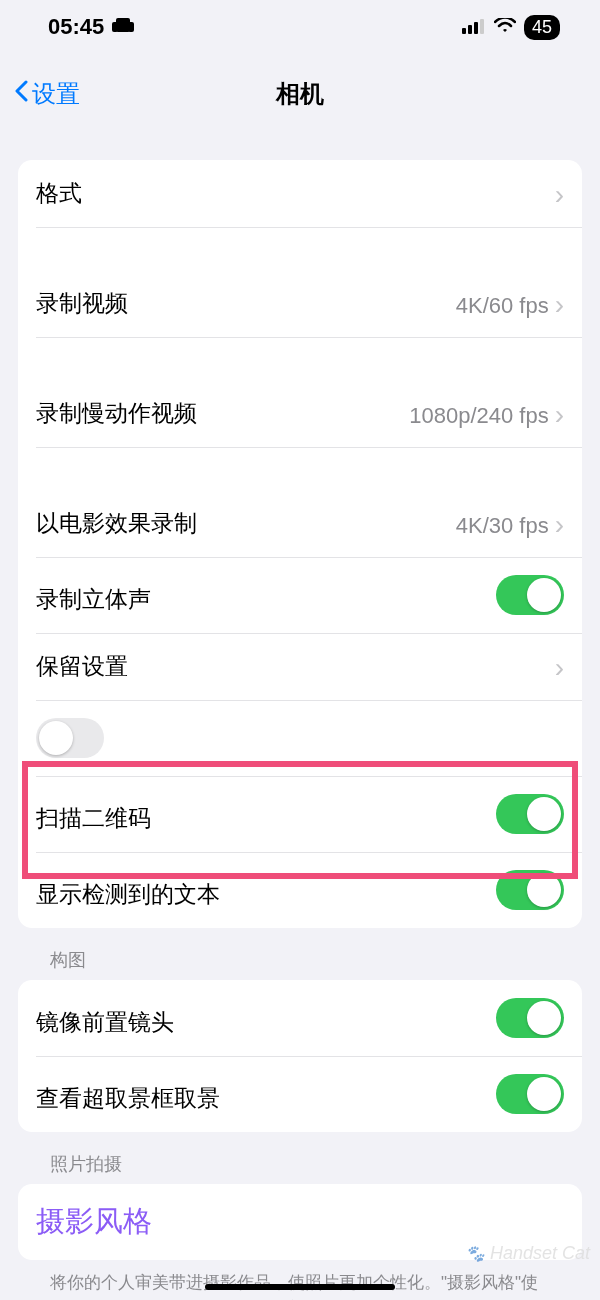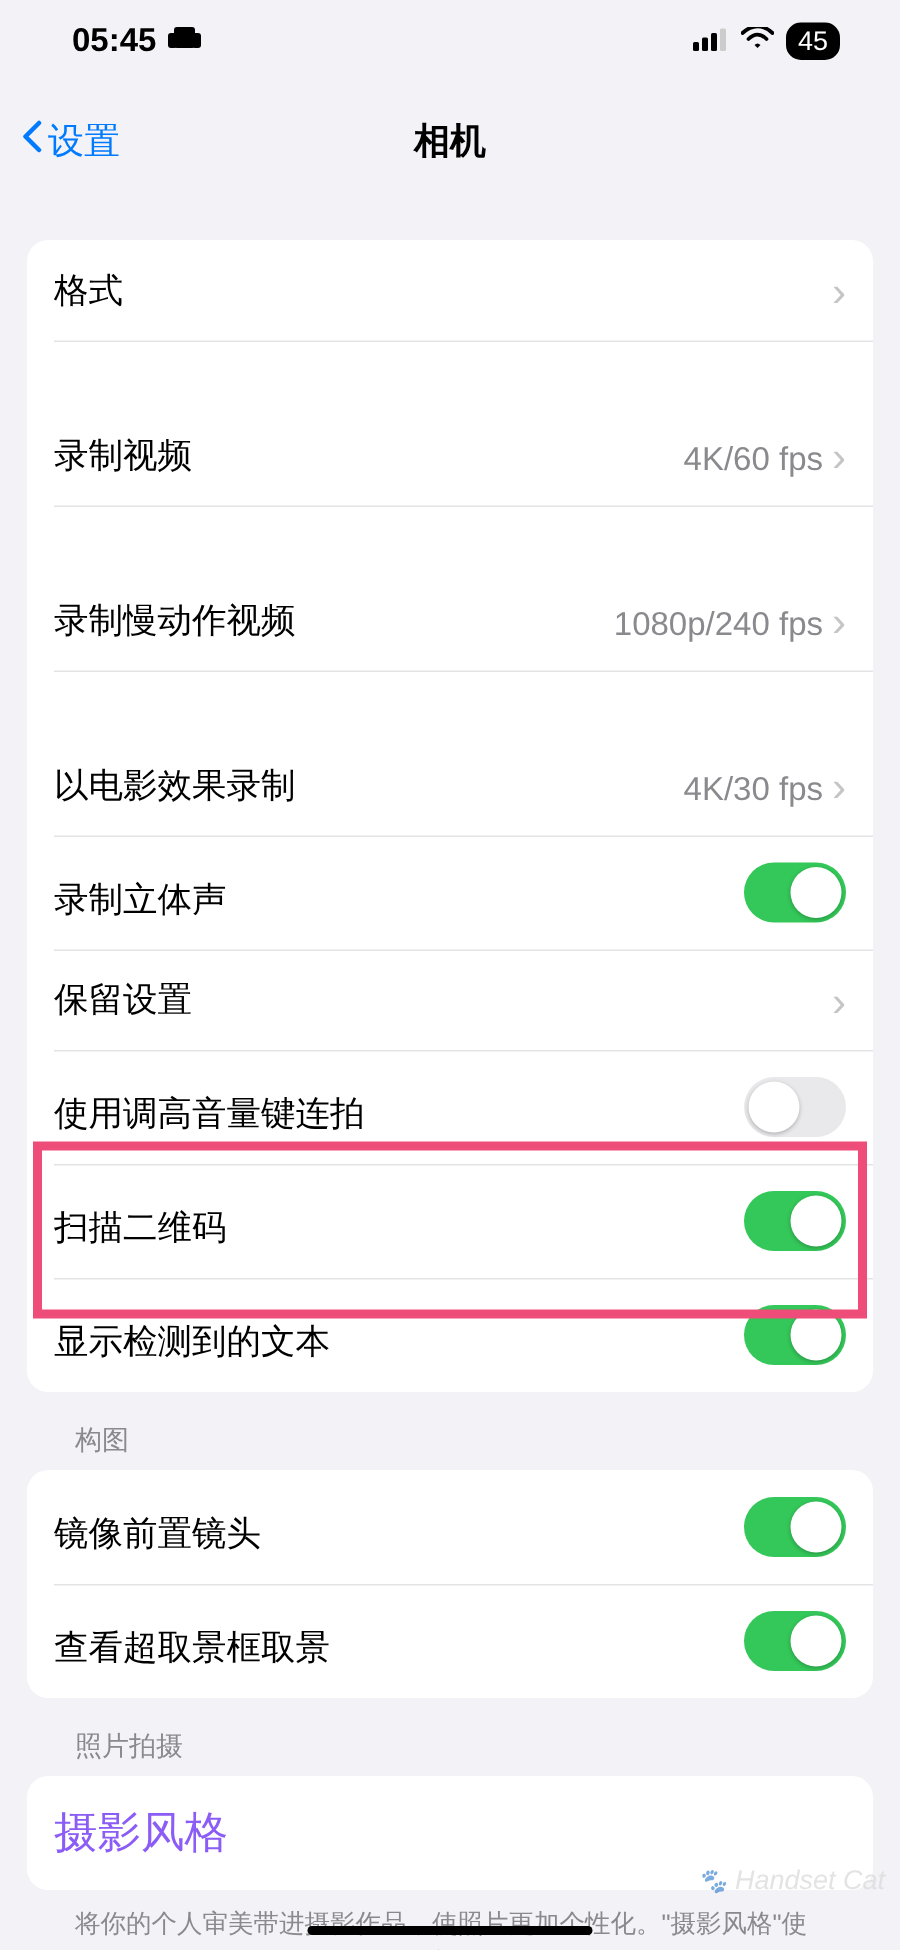--- a/index.html
+++ b/index.html
@@ -173,21 +173,20 @@
       <span class="label">录制立体声</span>
       <div class="toggle on">
           <div class="knob"></div>
         </div>
     </div>
     <div class="row">
       <span class="label">保留设置</span>
       <span class="chevron">›</span>
     </div>
     <div class="row">
-      <span class="label">使用调高音量键连拍</span>
       <div class="toggle off">
           <div class="knob"></div>
         </div>
     </div>
     <div class="row">
       <span class="label">扫描二维码</span>
       <div class="toggle on">
           <div class="knob"></div>
         </div>
     </div>

